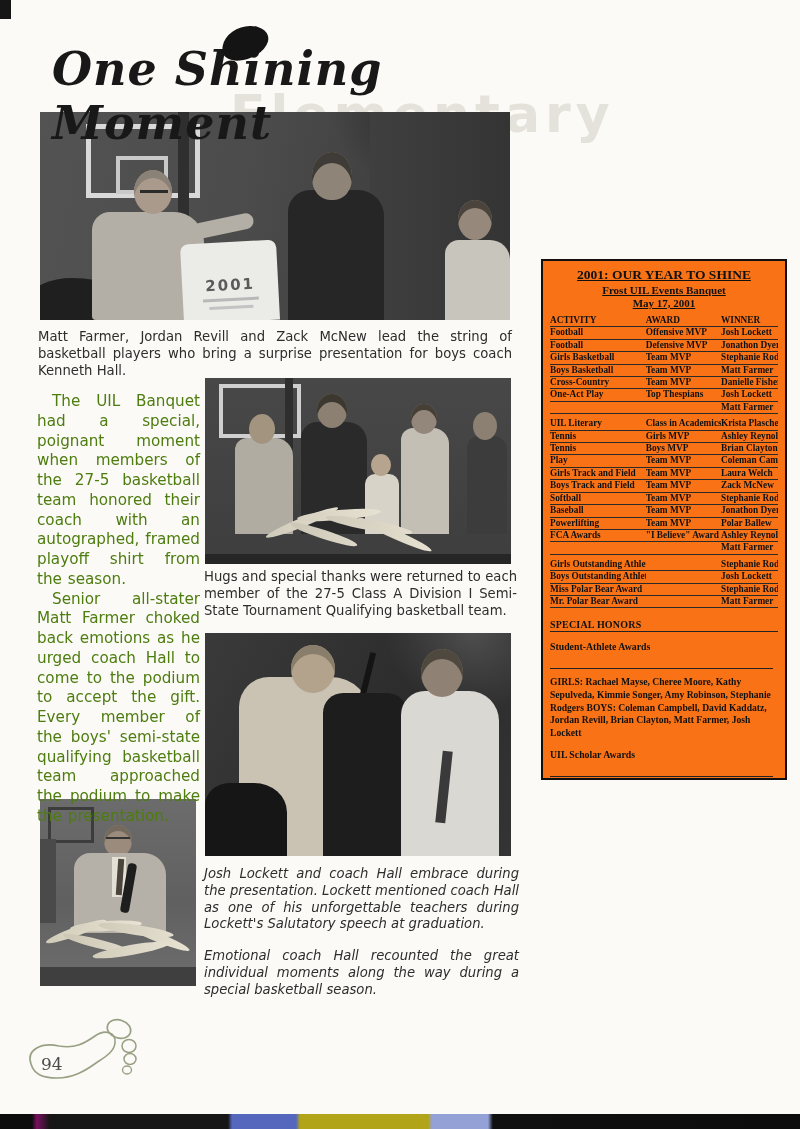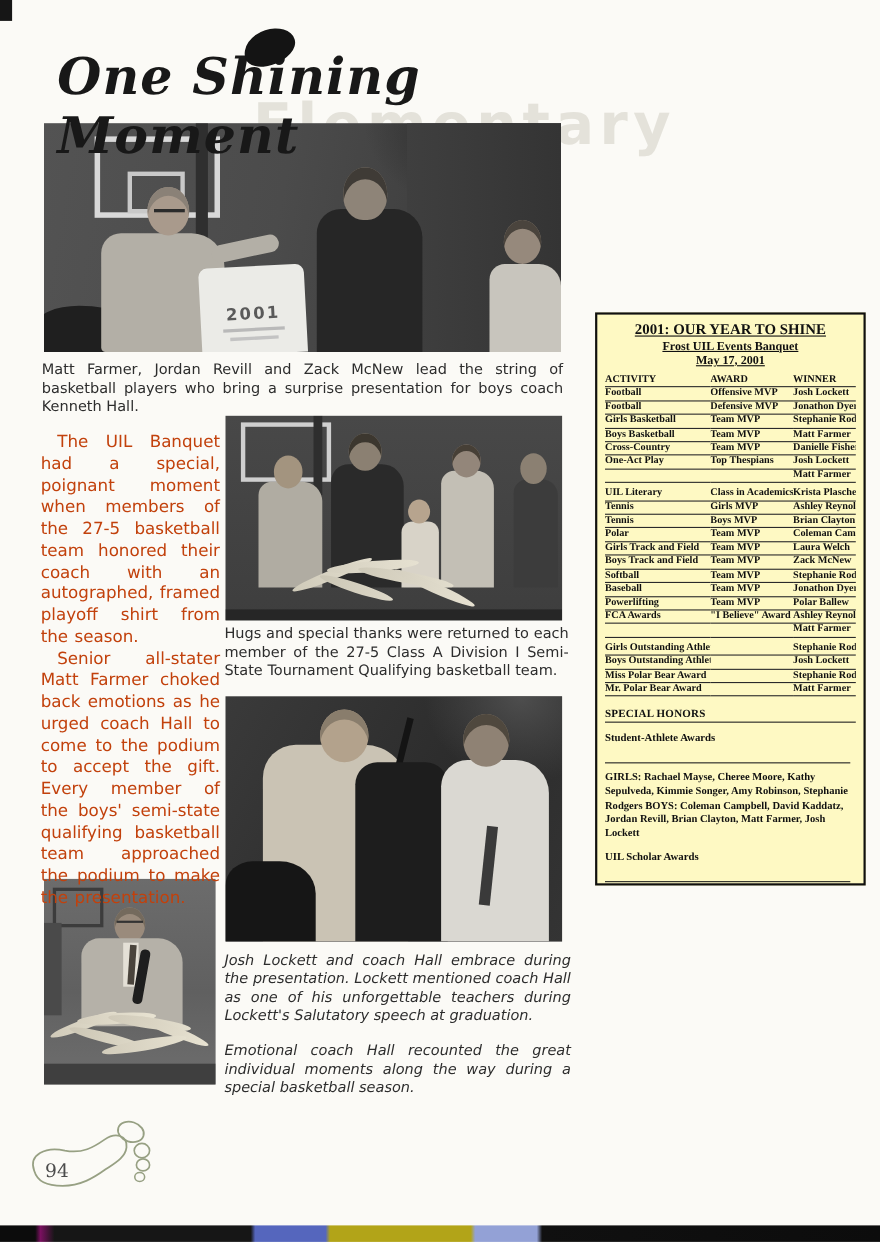--- a/index.html
+++ b/index.html
@@ -22,27 +22,27 @@
   
   .photo{overflow:hidden;z-index:2;background:#4a4a4a;}
   .photo .sh{position:absolute;}
   
   .cap{
     font-size:13.2px;line-height:1.27;color:#2d2d2d;text-align:justify;z-index:3;
   }
   .cap p{margin:0 0 15px 0;font-style:italic;}
   .article{z-index:3;}
   .article p{
-    margin:0;font-size:15.2px;line-height:1.3;color:#c2410c;
+    margin:0;font-size:15.2px;line-height:1.3;color:#4d7c0f;
     text-align:justify;text-indent:15px;word-spacing:1px;
   }
   
   .sidebar{
-    left:541px;top:284px;width:246px;height:521px;box-sizing:border-box;
-    border:2px solid #101010;background:#fef9c3;padding:6px 7px;
+    left:541px;top:259px;width:246px;height:521px;box-sizing:border-box;
+    border:2px solid #101010;background:#f97316;padding:6px 7px;
     font-family:"Liberation Serif",serif;color:#101010;z-index:3;
   }
   .sb-title{font-size:13.5px;font-weight:bold;text-align:center;text-decoration:underline;}
   .sb-sub{font-size:11px;font-weight:bold;text-align:center;text-decoration:underline;margin-top:1px;}
   .sb-intro{font-size:9.6px;line-height:1.25;margin-top:6px;}
   table.awards{width:100%;border-collapse:collapse;table-layout:fixed;margin-top:6px;
     font-size:9.3px;font-weight:bold;}
   table.awards td,table.awards th{
     border-bottom:1px solid #2a2a2a;padding:0 2px 1px 0;text-align:left;
     white-space:nowrap;overflow:hidden;font-weight:bold;line-height:1.12;
@@ -230,21 +230,21 @@
           <td>Tennis</td>
           <td>Girls MVP</td>
           <td>Ashley Reynolds</td>
         </tr>
     <tr>
           <td>Tennis</td>
           <td>Boys MVP</td>
           <td>Brian Clayton</td>
         </tr>
     <tr>
-          <td>Polar</td>
+          <td>Play</td>
           <td>Team MVP</td>
           <td>Coleman Campbell</td>
         </tr>
     <tr>
           <td>Girls Track and Field</td>
           <td>Team MVP</td>
           <td>Laura Welch</td>
         </tr>
     <tr>
           <td>Boys Track and Field</td>

